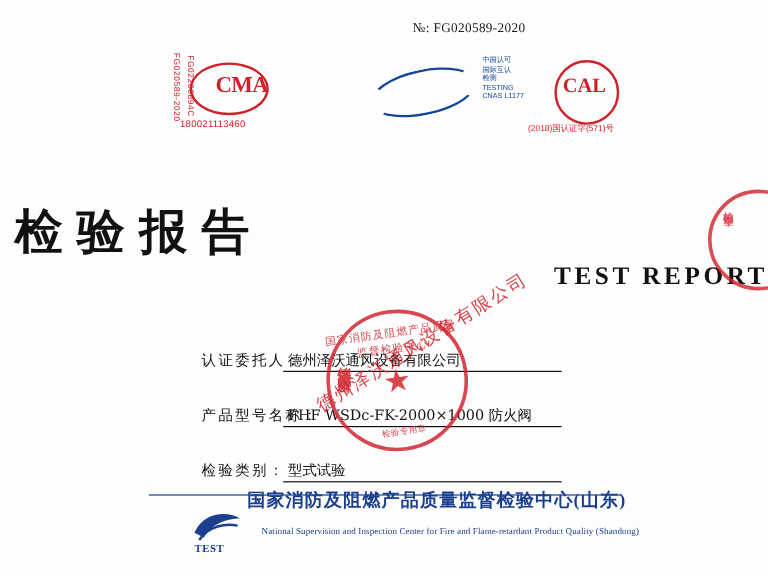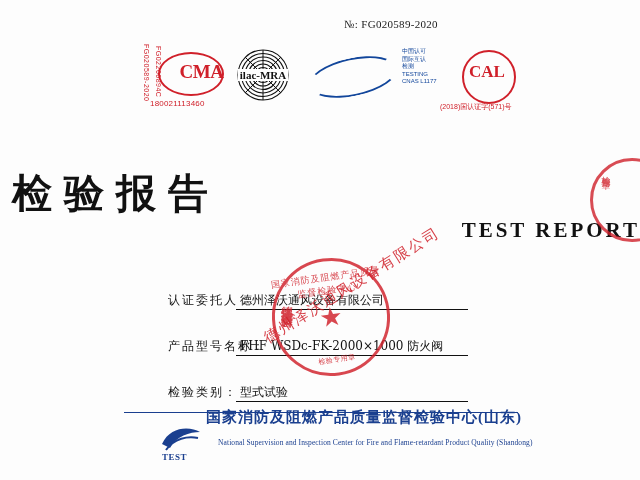--- a/index.html
+++ b/index.html
@@ -405,40 +405,20 @@
 
     <div class="vcode">FG020589-2020</div>
     <div class="vcode2">FG02200894C</div>
 
     <div class="cma">
       <div class="ellipse"></div>
       <div class="txt">CMA</div>
     </div>
     <div class="cma-code">180021113460</div>
 
-    <div class="ilac">
-      <svg width="54" height="54" viewBox="0 0 54 54">
-        <g stroke="#111" fill="none" stroke-width="1.1">
-          <circle cx="27" cy="27" r="25"></circle>
-          <circle cx="27" cy="27" r="21.5"></circle>
-          <circle cx="27" cy="27" r="18"></circle>
-          <circle cx="27" cy="27" r="14.5"></circle>
-          <circle cx="27" cy="27" r="11"></circle>
-          <circle cx="27" cy="27" r="7.5"></circle>
-        </g>
-        <g stroke="#111" stroke-width="1">
-          <line x1="27" y1="2" x2="27" y2="52"></line>
-          <line x1="2" y1="27" x2="52" y2="27"></line>
-          <line x1="9" y1="9" x2="45" y2="45"></line>
-          <line x1="45" y1="9" x2="9" y2="45"></line>
-        </g>
-        <rect x="2" y="21" width="50" height="12" fill="#ffffff"></rect>
-        <text x="27" y="31" text-anchor="middle" font-family="Liberation Serif, serif" font-size="11" font-weight="bold" fill="#111">ilac-MRA</text>
-      </svg>
-    </div>
 
     <div class="cnas">
       <div class="swoosh"></div>
     </div>
 
     <div class="cnas-text">
       <div>中国认可</div>
       <div>国际互认</div>
       <div>检测</div>
       <div>TESTING</div>

